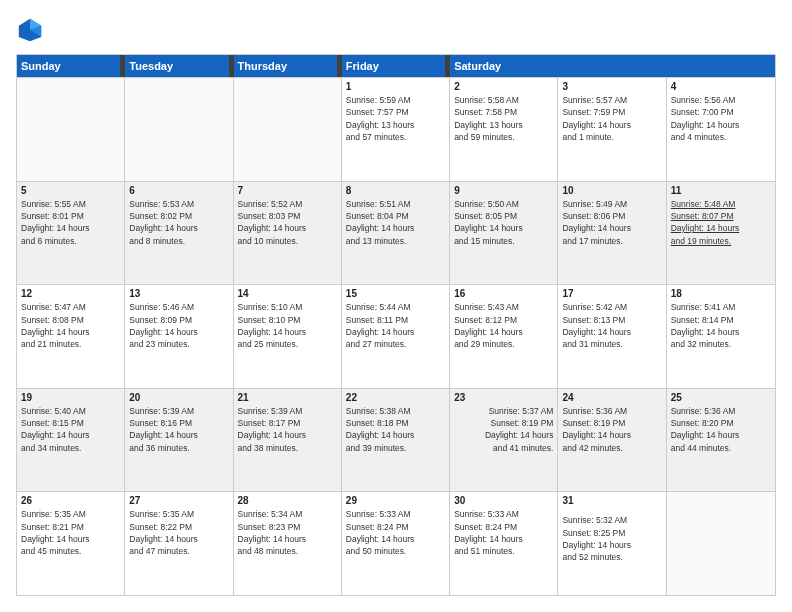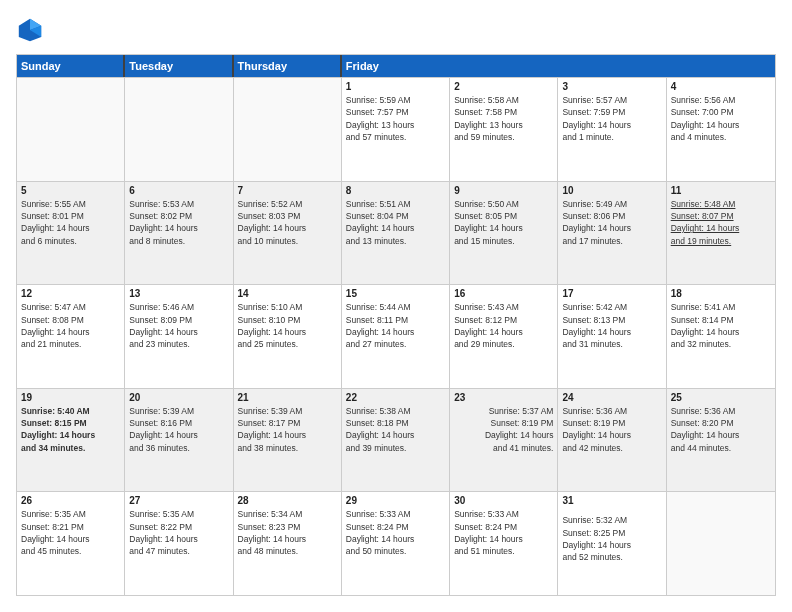--- a/index.html
+++ b/index.html
@@ -63,21 +63,21 @@
       display: grid;
       grid-template-columns: repeat(7, 1fr);
       background: #1565c0;
     }
     .cal-header-cell {
       color: #fff;
       font-size: 11px;
       font-weight: bold;
       padding: 5px 4px;
       text-align: left;
-      border-right: 2px solid #404040;
+      border-right: 5px solid #404040;
     }
     .cal-header-cell:last-child { border-right: none; }
     .cal-body {
       flex: 1;
       display: flex;
       flex-direction: column;
     }
     .cal-week {
       display: grid;
       grid-template-columns: repeat(7, 1fr);
@@ -127,20 +127,21 @@
       <div class="title-location"></div>
     </div>
   </div>
 
   <div class="calendar">
     <div class="cal-header-row">
     <div class="cal-header-cell">Sunday</div>
         <div class="cal-header-cell">Tuesday</div>
         <div class="cal-header-cell">Thursday</div>
         <div class="cal-header-cell">Friday</div>
+        <div class="cal-header-cell">Saturday</div>
       </div>
     <div class="cal-body">
     <div class="cal-week">
           <div class="cal-cell empty"></div>
           <div class="cal-cell empty"></div>
           <div class="cal-cell empty"></div>
           <div class="cal-cell">
             <div class="day-num">1</div>
             <div class="cell-info" style="white-space: pre-line;">Sunrise: 5:59 AM
 Sunset: 7:57 PM
@@ -267,21 +268,21 @@
             <div class="day-num">18</div>
             <div class="cell-info" style="white-space: pre-line;">Sunrise: 5:41 AM
 Sunset: 8:14 PM
 Daylight: 14 hours
 and 32 minutes.</div>
           </div>
         </div>
         <div class="cal-week">
           <div class="cal-cell shaded">
             <div class="day-num">19</div>
-            <div class="cell-info" style="white-space: pre-line; font-weight: bold;">Sunrise: 5:40 AM
+            <div class="cell-info" style="white-space: pre-line;">Sunrise: 5:40 AM
 Sunset: 8:15 PM
 Daylight: 14 hours
 and 34 minutes.</div>
           </div>
           <div class="cal-cell shaded">
             <div class="day-num">20</div>
             <div class="cell-info" style="white-space: pre-line;">Sunrise: 5:39 AM
 Sunset: 8:16 PM
 Daylight: 14 hours
 and 36 minutes.</div>

